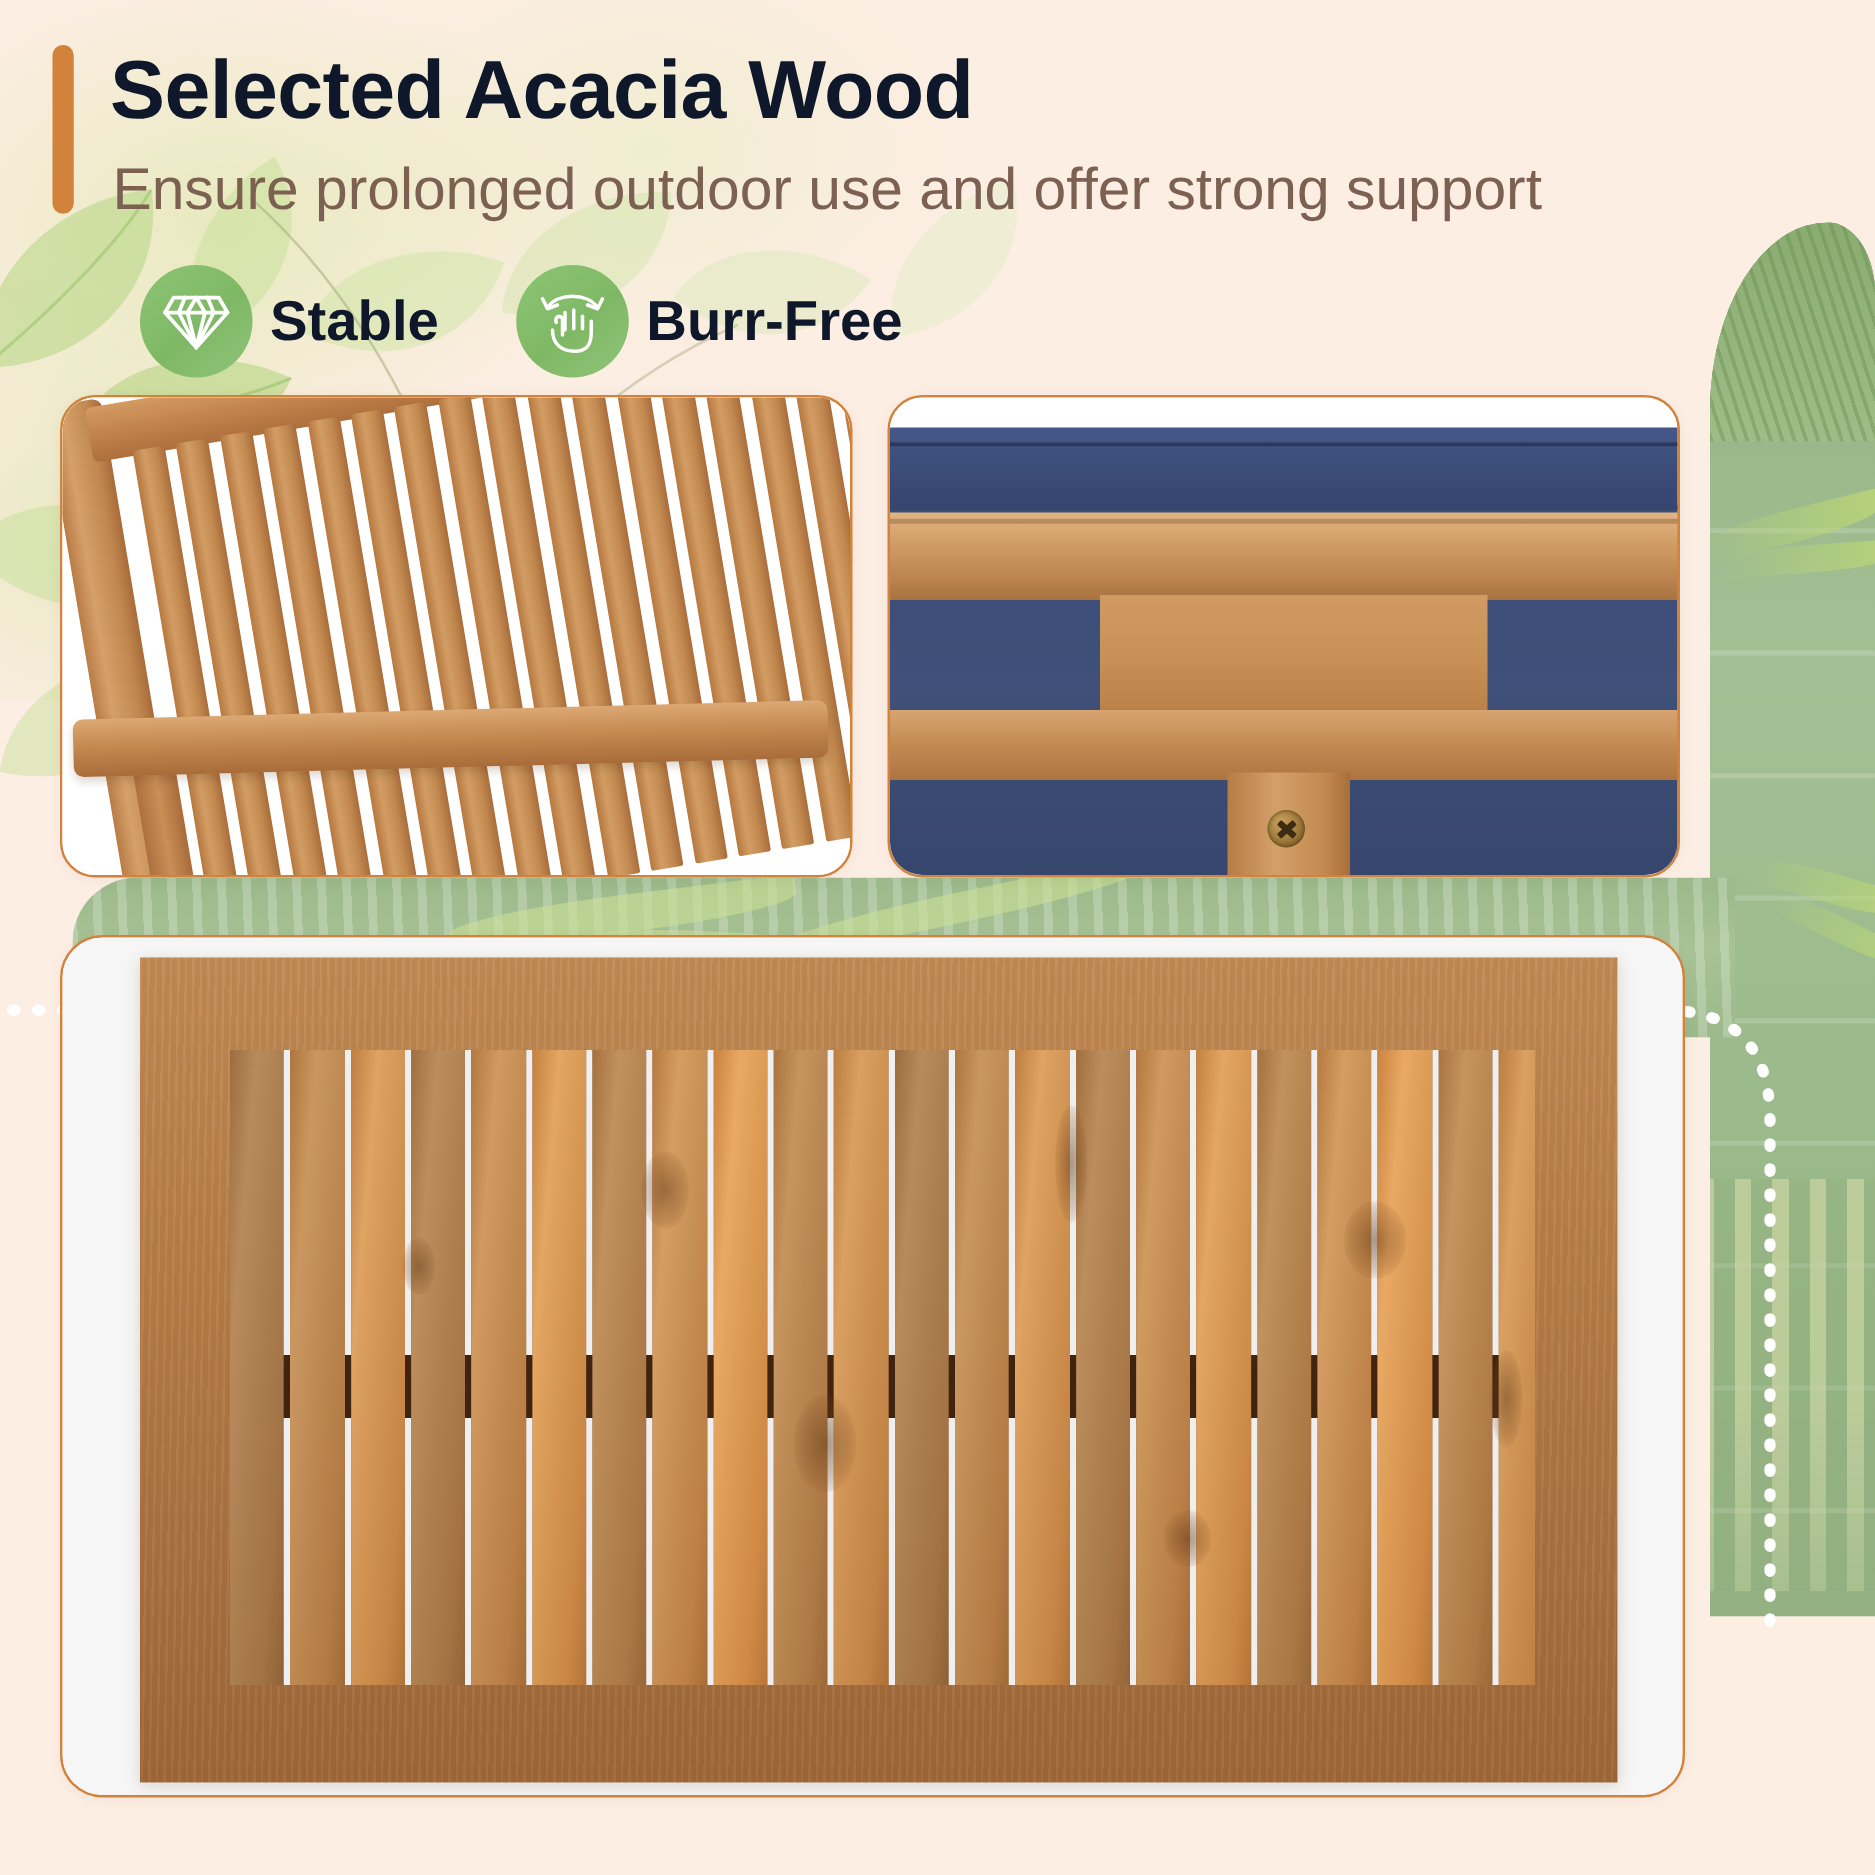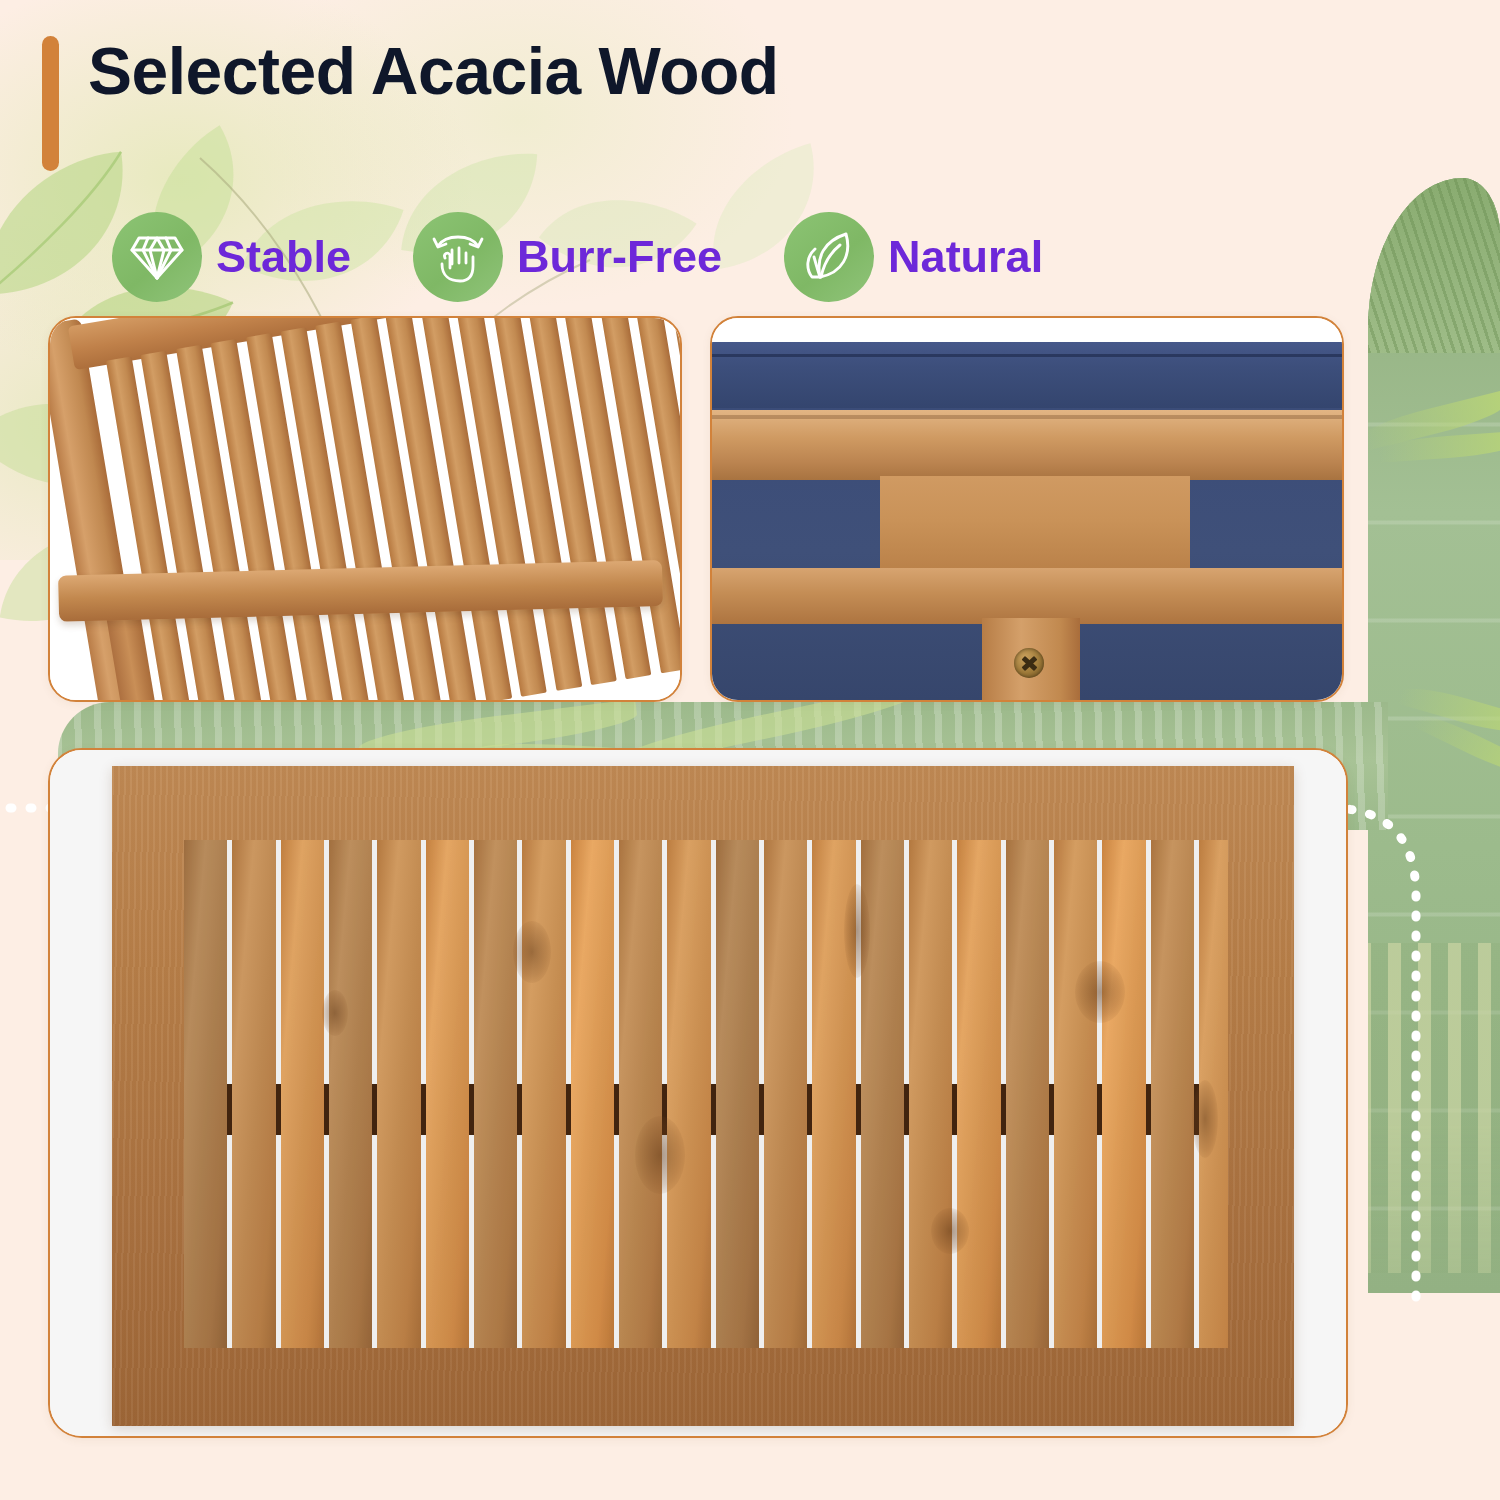--- a/index.html
+++ b/index.html
@@ -167,21 +167,21 @@
     display: flex;
     align-items: center;
     justify-content: center;
     flex: 0 0 auto;
   }
   .badge-icon svg { display: block; }
 
   .feature-label {
     font-size: 45px;
     font-weight: 700;
-    color: #6d28d9;
+    color: #0f172a;
     white-space: nowrap;
   }
 
   
   .panel {
     position: absolute;
     background: #ffffff;
     border: 2px solid #d2823a;
     border-radius: 28px;
     overflow: hidden;
@@ -409,20 +409,21 @@
     <div class="blade" style="left:420px; top:48px; width:320px; height:26px; transform:rotate(5deg);"></div>
     <div class="blade" style="left:560px; top:12px; width:300px; height:24px; transform:rotate(-12deg);"></div>
   </div>
 
   <svg class="dotline" viewBox="0 0 1500 620">
     <path d="M -10 118 L 1330 118 Q 1416 118 1416 206 L 1416 612" fill="none" stroke="#ffffff" stroke-width="9" stroke-linecap="round" stroke-dasharray="2 18"></path>
   </svg>
 
   <div class="accent-bar"></div>
   <div class="title">Selected Acacia Wood</div>
+  <div class="subtitle">Ensure prolonged outdoor use and offer strong support</div>
 
   <div class="features">
 
     <div class="feature">
       <div class="badge-icon">
         <svg width="54" height="50" viewBox="0 0 54 50">
           <g fill="none" stroke="#ffffff" stroke-width="3" stroke-linejoin="round" stroke-linecap="round">
             <path d="M9 6 H45 L52 18 L27 46 L2 18 Z"></path>
             <path d="M2 18 H52"></path>
             <path d="M18 6 L13 18 L27 46"></path>
@@ -445,33 +446,20 @@
             <path d="M29 18 L29 33"></path>
             <path d="M36 23 L36 33"></path>
             <path d="M15 28 C 13 24, 18 21, 20 25 L20 38"></path>
             <path d="M12 34 C 12 46, 20 51, 30 51 C 40 51, 43 45, 43 36 L43 27"></path>
           </g>
         </svg>
       </div>
       <div class="feature-label">Burr-Free</div>
     </div>
 
-    <div class="feature">
-      <div class="badge-icon">
-        <svg width="54" height="52" viewBox="0 0 54 52">
-          <g fill="none" stroke="#ffffff" stroke-width="2.9" stroke-linejoin="round" stroke-linecap="round">
-            <path d="M44 3 C 22 10, 14 26, 18 46 C 40 42, 50 24, 44 3 Z"></path>
-            <path d="M38 14 C 28 22, 22 32, 19 46"></path>
-            <path d="M13 18 C 4 26, 4 38, 10 46 L18 46"></path>
-            <path d="M12 26 C 14 33, 16 40, 18 46"></path>
-          </g>
-        </svg>
-      </div>
-      <div class="feature-label">Natural</div>
-    </div>
 
   </div>
 
   <div class="panel" id="panel-bench">
     <div class="photo">
       <div class="bench-stage">
         <div class="bench-rot">
           <div class="bench-post"></div>
           <div class="bench-toprail"></div>
           <div class="bench-slats" id="bench-slats">

